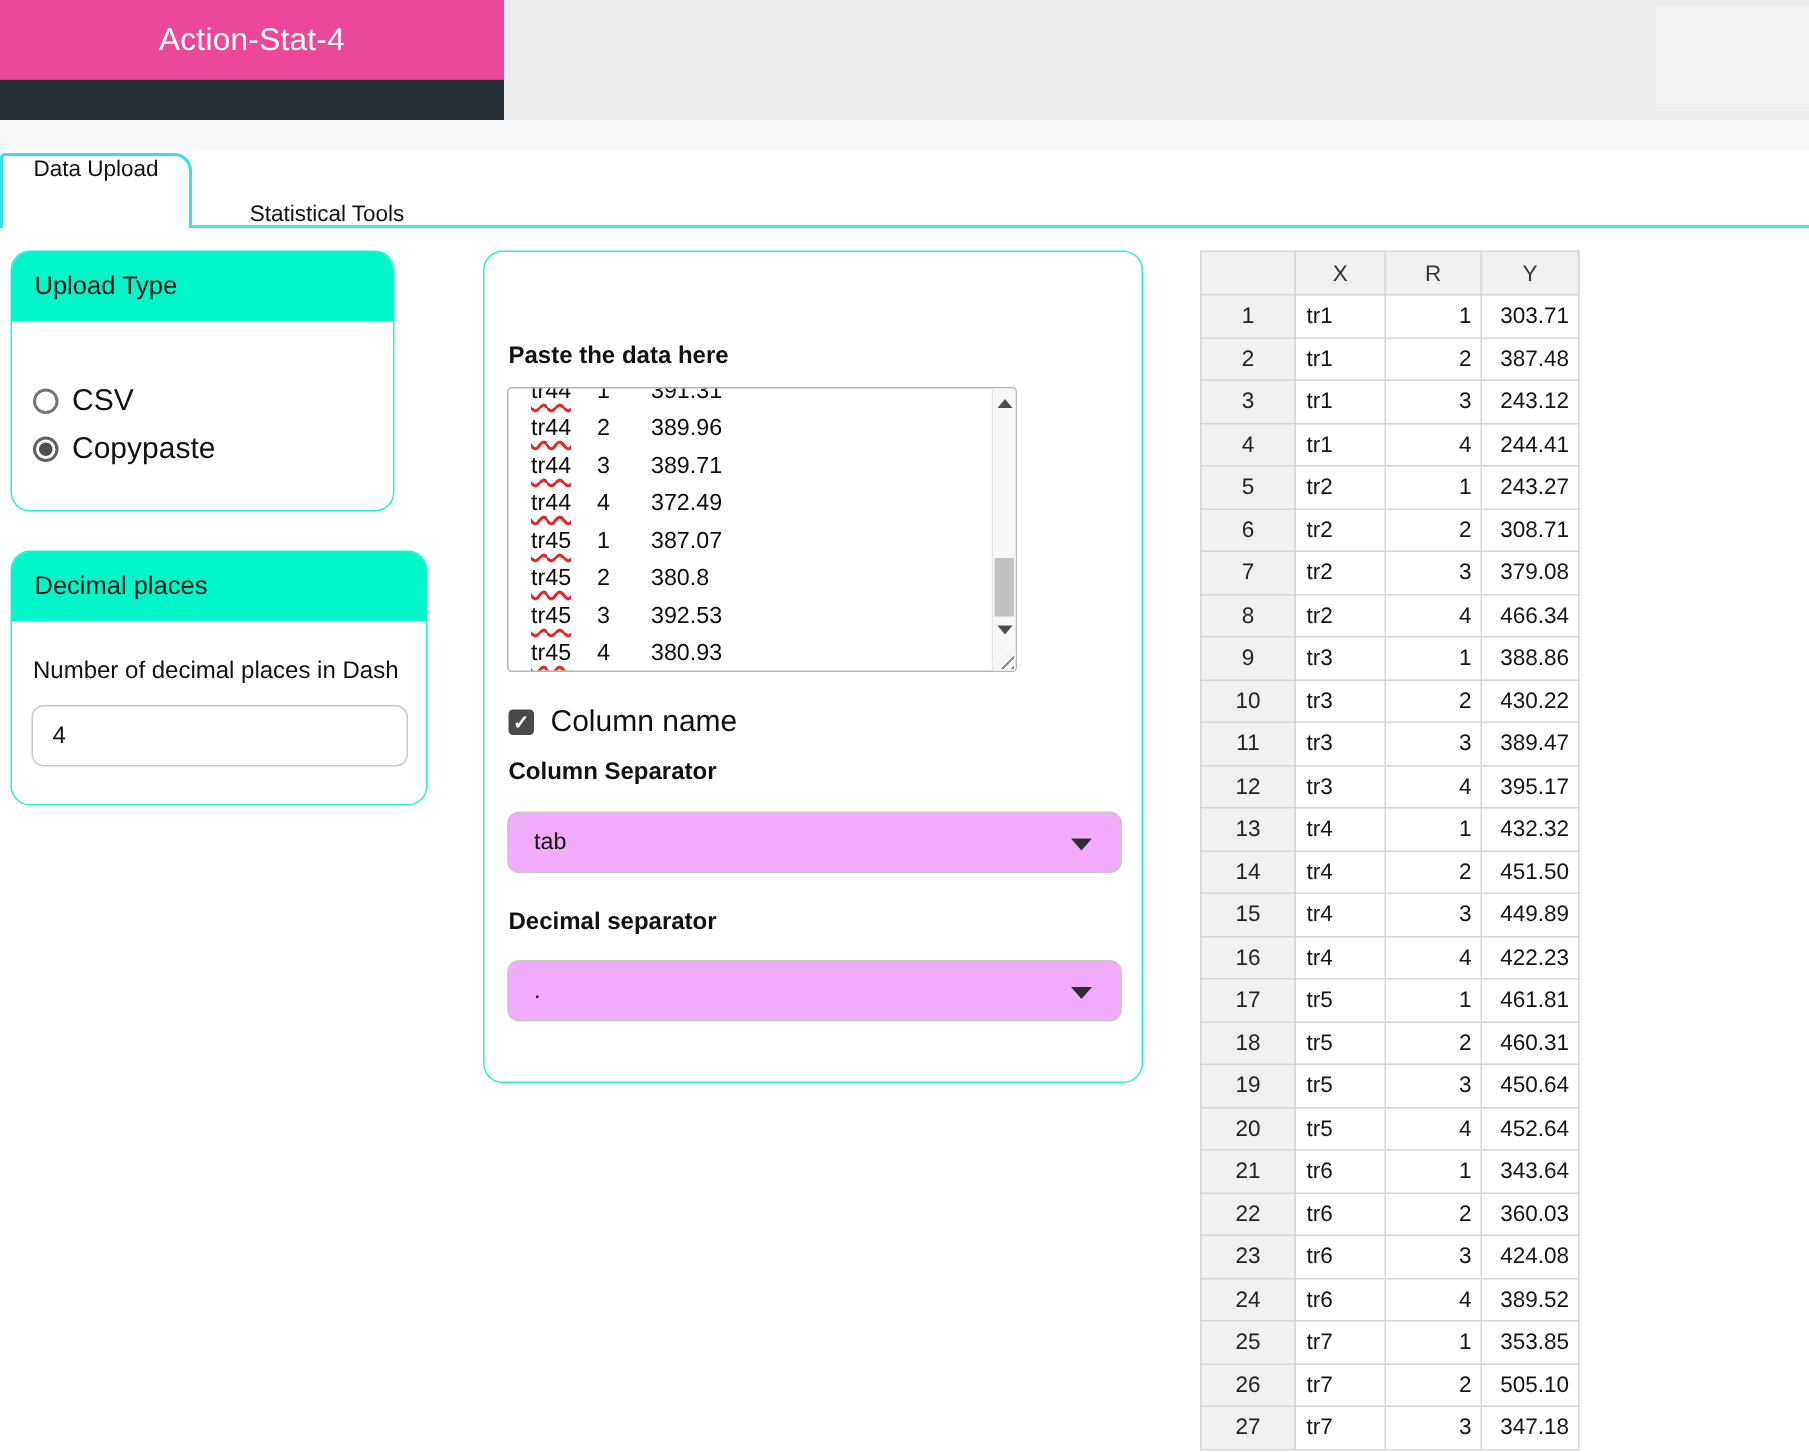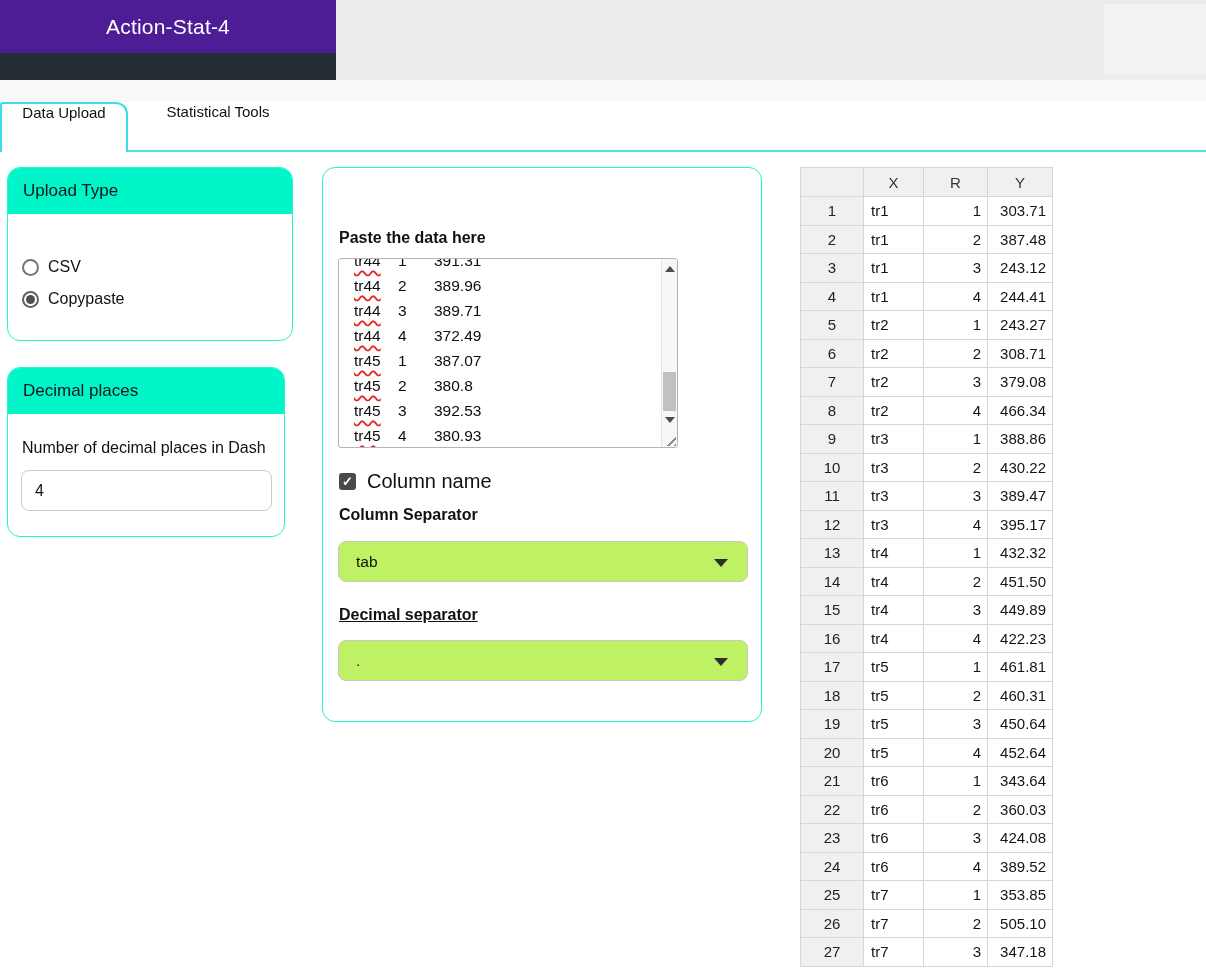--- a/index.html
+++ b/index.html
@@ -5,47 +5,47 @@
   * { margin:0; padding:0; box-sizing:border-box; }
   html,body { background:#fff; }
   #canvas {
     position:relative; width:1206px; height:968px; overflow:hidden;
     font-family:"Liberation Sans", sans-serif; color:#111; background:#fff;
   }
   
   .hdr-gray { position:absolute; left:336px; top:0; width:870px; height:80px;
     background:#ececec; box-shadow:0 3px 4px rgba(0,0,0,.28); }
   .hdr-light { position:absolute; left:1104px; top:4px; width:102px; height:70px; background:#f2f2f2; }
-  .hdr-teal { position:absolute; left:0; top:0; width:336px; height:53px; background:#4c1d95;
+  .hdr-teal { position:absolute; left:0; top:0; width:336px; height:53px; background:#ec4899;
     display:flex; align-items:center; justify-content:center; }
   .hdr-teal .title { color:#fff; font-size:21px; letter-spacing:.2px; }
   .hdr-dark { position:absolute; left:0; top:53px; width:336px; height:27px; background:#262e35; }
   .hdr-strip { position:absolute; left:0; top:80px; width:1206px; height:21px; background:#f8f9fa; }
   
   .tab-underline { position:absolute; left:0; top:150px; width:1206px; height:2px; background:#59dfe9; z-index:1; }
   .tab-active { position:absolute; left:0; top:102px; width:128px; height:50px; background:#fff;
     border:2px solid #38dfe8; border-bottom:none; border-radius:3px 12px 0 0; z-index:2;
     display:flex; justify-content:center; font-size:15px; }
   .tab-plain { position:absolute; left:130px; top:103px; width:176px; height:48px;
-    display:flex; align-items:flex-start; justify-content:center; font-size:15px; }
+    display:flex; align-items:flex-end; justify-content:center; font-size:15px; }
   
   .card { position:absolute; background:#fff; border:1px solid #25f3d0; border-radius:13px; }
   .card-head { height:46px; background:#00f5c9; border-radius:12px 12px 0 0;
     display:flex; align-items:center; padding-left:15px; font-size:17px; color:#161616; }
-  #card-upload  { left:7px;  top:167px; width:286px; height:174px; }
+  #card-upload  { left:7px;  top:167px; width:256px; height:174px; }
   #card-decimal { left:7px;  top:367px; width:278px; height:170px; }
   #card-paste   { left:322px; top:167px; width:440px; height:555px; }
   
   .radio-group { padding:44px 0 0 14px; }
   .radio-row { display:flex; align-items:center; height:18px; margin-bottom:14px; cursor:default; }
   .radio { width:17px; height:17px; border:2px solid #757575; border-radius:50%; background:#fff;
     display:flex; align-items:center; justify-content:center; flex:0 0 auto; }
   .radio.checked { border-color:#616161; }
   .radio.checked::after { content:""; width:9px; height:9px; border-radius:50%; background:#4e4e4e; }
-  .radio-label { margin-left:9px; font-size:16px; }
+  .radio-label { margin-left:9px; font-size:20px; }
   
   .dec-label { margin:21px 14px 0 14px; font-size:16px; font-weight:normal; line-height:25px; }
   .dec-input { display:block; margin:10px 13px 0 13px; width:251px; height:41px;
     border:1px solid #c9c9c9; border-radius:8px; font-size:16px; padding-left:13px;
     font-family:"Liberation Sans",sans-serif; color:#111; outline:none; }
   
   .paste-label { position:absolute; left:16px; top:61px; font-size:16px; font-weight:bold; }
   .fake-textarea { position:absolute; left:15px; top:90px; width:340px; height:190px;
     border:1px solid #b5b5b5; border-radius:3px; background:#fff; }
   .ta-clip { position:absolute; left:0; top:0; right:17px; bottom:0; overflow:hidden; }
@@ -62,23 +62,23 @@
   .sb-thumb { position:absolute; left:1px; top:113px; width:13px; height:39px; background:#c1c1c1; }
   .resize-handle { position:absolute; right:1px; bottom:1px; width:13px; height:13px;
     background:repeating-linear-gradient(135deg, transparent 0 3px, #8f8f8f 3px 4.5px);
     clip-path:polygon(100% 0, 100% 100%, 0 100%); }
   .chk-row { position:absolute; left:16px; top:302px; display:flex; align-items:center; }
   .checkbox { width:17px; height:17px; background:#4a4a4a; border-radius:3px; color:#fff;
     font-size:13px; font-weight:bold; display:flex; align-items:center; justify-content:center; }
   .chk-label { margin-left:11px; font-size:20px; }
   .sep-label { position:absolute; left:16px; font-size:16px; font-weight:bold; }
   #col-sep-label { top:338px; }
-  #dec-sep-label { top:438px;text-decoration:underline; }
+  #dec-sep-label { top:438px; }
   .dropdown { position:absolute; left:15px; width:410px; height:41px; border:1px solid #c9c9c9;
-    border-radius:8px; background:#bef264; display:flex; align-items:center; padding-left:17px;
+    border-radius:8px; background:#f0abfc; display:flex; align-items:center; padding-left:17px;
     font-size:15.5px; cursor:pointer; }
   #dd-colsep { top:373px; } #dd-decsep { top:472px; }
   .dd-caret { position:absolute; right:19px; top:17px; width:0; height:0;
     border-left:7px solid transparent; border-right:7px solid transparent; border-top:8px solid #2e2e2e; }
   
   #data-table { position:absolute; left:800px; top:167px; border-collapse:collapse; font-size:15px; color:#141414; }
   #data-table th, #data-table td { border:1px solid #d6d6d6; }
   #data-table th { width:auto; height:29px; background:#f0f0f0; font-weight:normal; text-align:center; color:#333; }
   #data-table th.w0 { width:63px; } #data-table th.w1 { width:60px; }
   #data-table th.w2 { width:64px; } #data-table th.w3 { width:65px; }

